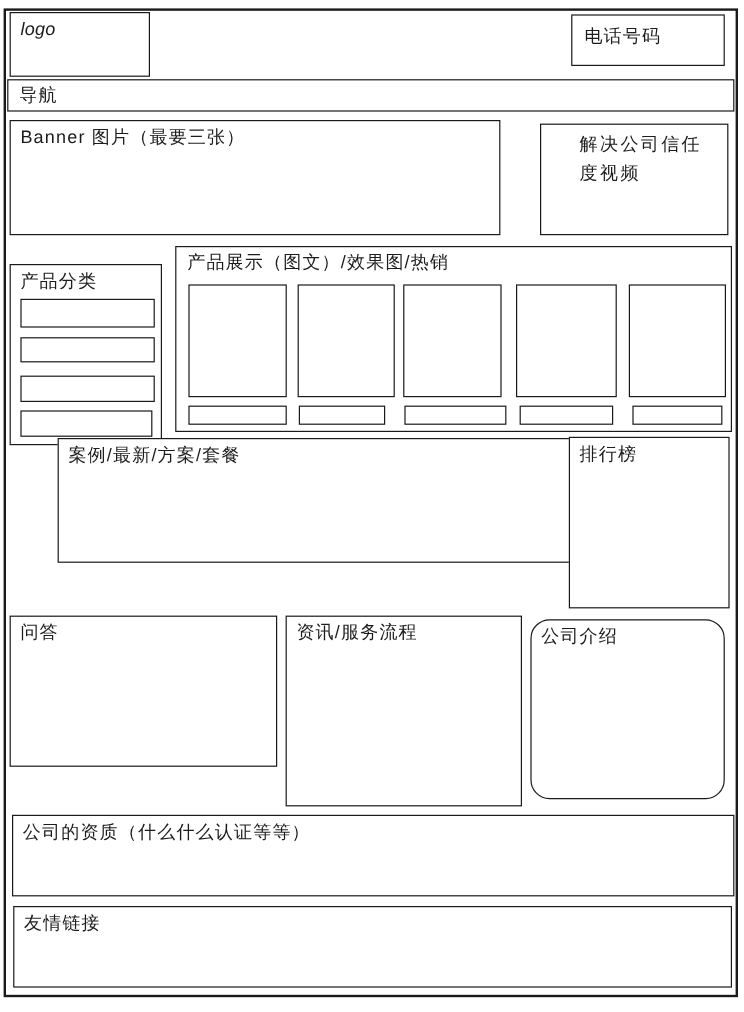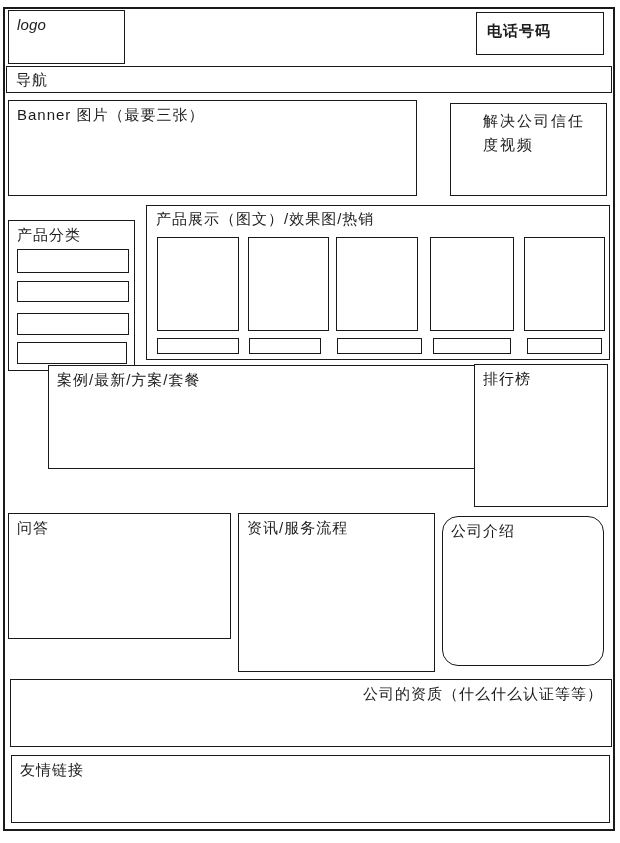--- a/index.html
+++ b/index.html
@@ -22,21 +22,21 @@
     line-height:20px;
     padding:4px 8px;
     color:#1c1c1c;
     white-space:pre-wrap;
   }
   .latin{letter-spacing:0.2px;font-style:italic;}
   
   .outer{left:3px;top:7px;width:612px;height:824px;border-width:2px;background:transparent;}
   
   .logo-box{left:8px;top:10px;width:117px;height:54px;}
-  .phone-box{left:476px;top:12px;width:128px;height:43px;font-weight:bold;}
+  .phone-box{left:476px;top:12px;width:128px;height:43px;}
   .phone-box .label{padding:8px 10px;}
   
   .nav-bar{left:6px;top:66px;width:606px;height:27px;}
   .nav-bar .label{padding:3px 9px;}
   
   .banner-box{left:8px;top:100px;width:409px;height:96px;}
   .video-box{left:450px;top:103px;width:157px;height:93px;padding-left:24px;}
   .video-box .label{padding:5px 16px 0 8px;letter-spacing:2px;word-break:break-all;line-height:24px;}
   
   .cat-box{left:8px;top:220px;width:127px;height:151px;}
@@ -55,21 +55,21 @@
   .pi-4{left:283px;width:84px;} .pc-4{left:286px;width:78px;}
   .pi-5{left:377px;width:81px;} .pc-5{left:380px;width:75px;}
   
   .cases-box{left:8px;top:365px;width:461px;height:104px;margin-left:40px;}
   .ranking-box{left:474px;top:364px;width:134px;height:143px;}
   
   .qa-box{left:8px;top:513px;width:223px;height:126px;}
   .news-box{left:238px;top:513px;width:197px;height:159px;}
   .intro-box{left:442px;top:516px;width:162px;height:150px;border-radius:16px;}
   
-  .quals-box{left:10px;top:679px;width:602px;height:68px;text-align:right;}
+  .quals-box{left:10px;top:679px;width:602px;height:68px;}
   .links-box{left:11px;top:755px;width:599px;height:68px;}
 </style>
 </head>
 <body>
 
 <div class="page">
 
   <div class="box outer"></div>
 
   <div class="box logo-box">

